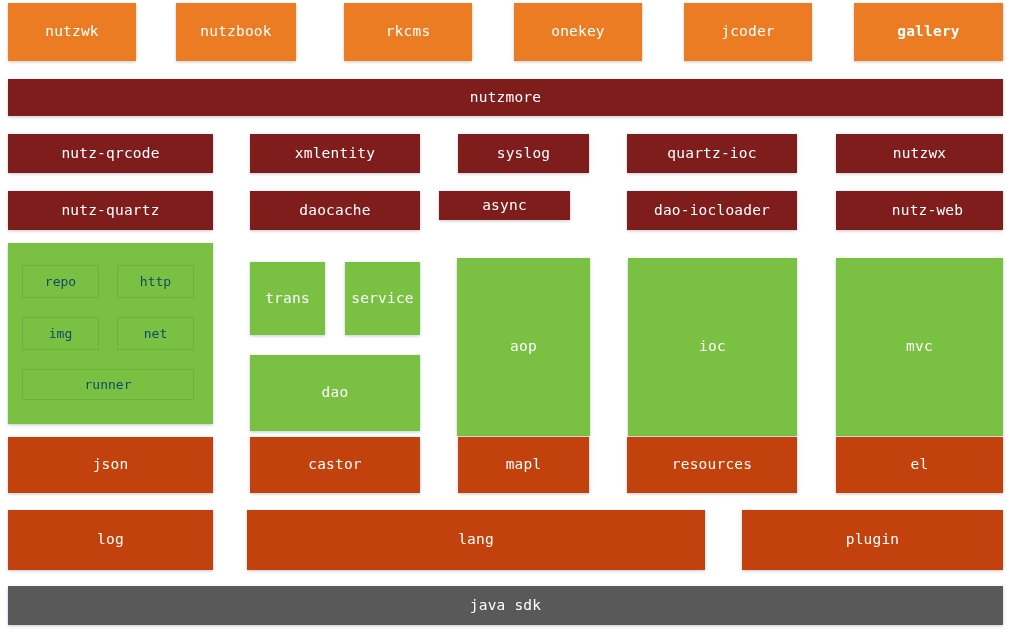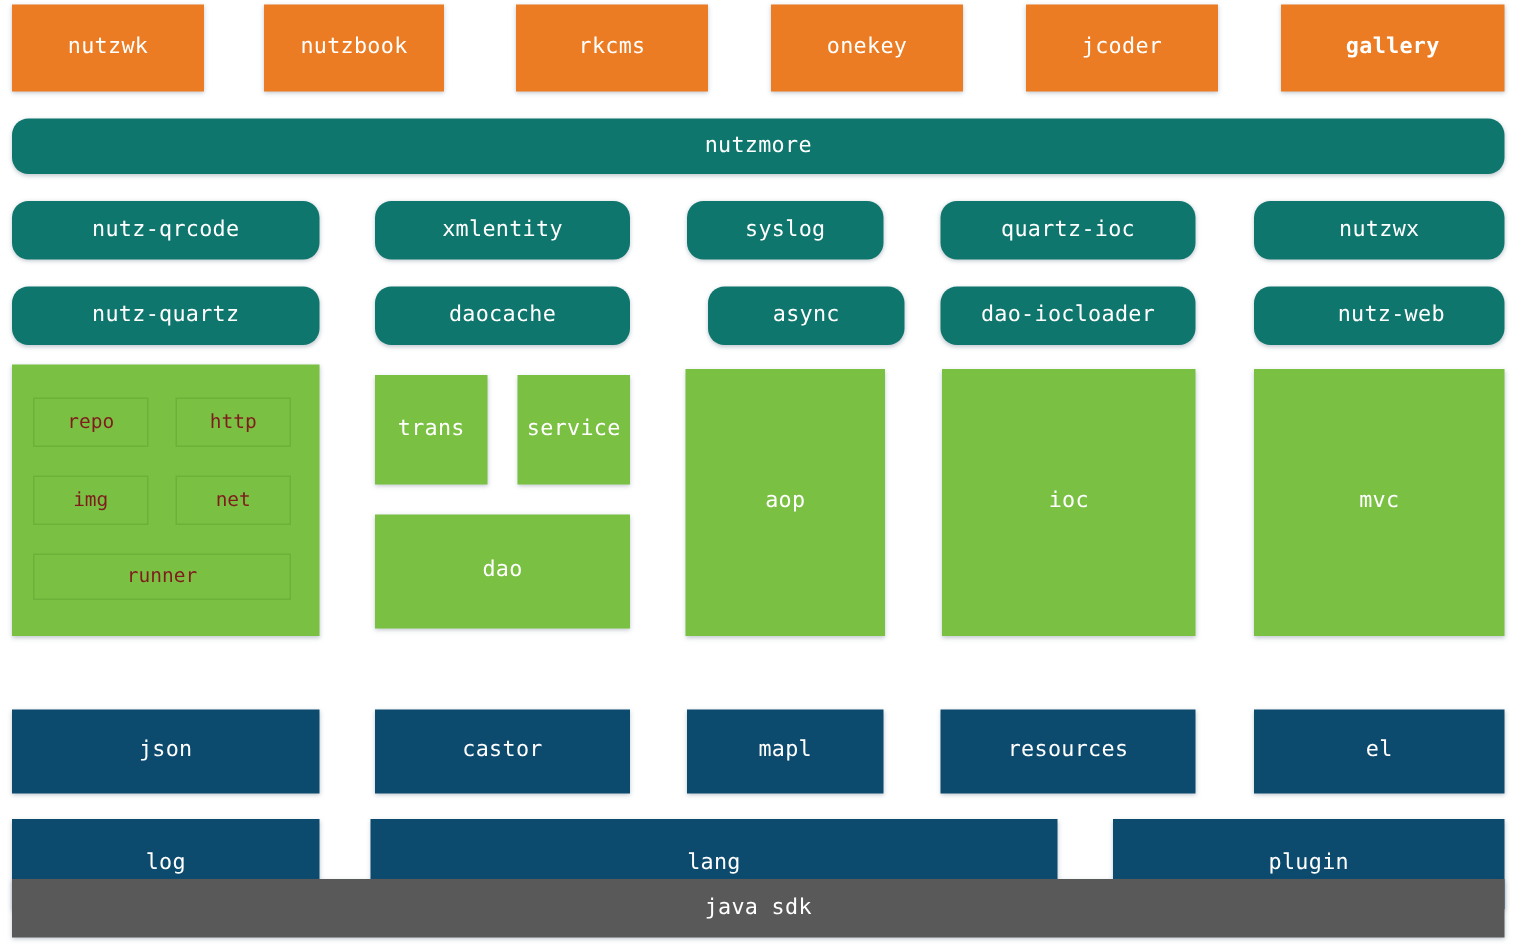--- a/index.html
+++ b/index.html
@@ -27,32 +27,32 @@
     color: #ffffff;
     font-size: 14.5px;
     letter-spacing: 0.2px;
     box-sizing: border-box;
     box-shadow: 0 1px 3px rgba(80, 100, 120, 0.35);
     text-align: center;
     line-height: 1.1;
     white-space: nowrap;
   }
   .c-orange  { background: #ec7c23; }
-  .c-blue    { background: #0f766e; border-radius: 11px; }
-  .c-green   { background: #7ac143; }
-  .c-gold    { background: #0c4a6e; margin-top: 36px; }
+  .c-blue    { background: #7f1d1d; }
+  .c-green   { background: #7ac143; margin-top: 12px; }
+  .c-gold    { background: #c2410c; }
   .c-gray    { background: #595959; }
 
   
   .inner {
     position: absolute;
     display: flex;
     align-items: center;
     justify-content: center;
-    color: #7f1d1d;
+    color: #0c4a6e;
     font-size: 13px;
     box-sizing: border-box;
     background: #7ac143;
     border: 1px solid #6cb139;
     box-shadow: none;
     white-space: nowrap;
   }
   .group {
     position: absolute;
     background: #7ac143;
@@ -75,21 +75,21 @@
   <div class="box c-blue" style="left:8px; top:79px; width:995px; height:37px;">nutzmore</div>
 
   <div class="box c-blue" style="left:8px;   top:134px; width:205px; height:39px;">nutz-qrcode</div>
   <div class="box c-blue" style="left:250px; top:134px; width:170px; height:39px;">xmlentity</div>
   <div class="box c-blue" style="left:458px; top:134px; width:131px; height:39px;">syslog</div>
   <div class="box c-blue" style="left:627px; top:134px; width:170px; height:39px;">quartz-ioc</div>
   <div class="box c-blue" style="left:836px; top:134px; width:167px; height:39px;">nutzwx</div>
 
   <div class="box c-blue" style="left:8px;   top:191px; width:205px; height:39px;">nutz-quartz</div>
   <div class="box c-blue" style="left:250px; top:191px; width:170px; height:39px;">daocache</div>
-  <div class="box c-blue" style="left:472px; top:191px; width:131px; height:39px;">async</div>
+  <div class="box c-blue" style="left:439px; top:191px; width:131px; height:29px;">async</div>
   <div class="box c-blue" style="left:627px; top:191px; width:170px; height:39px;">dao-iocloader</div>
   <div class="box c-blue" style="left:836px; top:191px; width:167px; height:39px;padding-left:16px;">nutz-web</div>
 
   <div class="group" style="left:8px; top:243px; width:205px; height:181px;"></div>
   <div class="inner" style="left:22px;  top:265px; width:77px; height:33px;">repo</div>
   <div class="inner" style="left:117px; top:265px; width:77px; height:33px;">http</div>
   <div class="inner" style="left:22px;  top:317px; width:77px; height:33px;">img</div>
   <div class="inner" style="left:117px; top:317px; width:77px; height:33px;">net</div>
   <div class="inner" style="left:22px;  top:369px; width:172px; height:31px;">runner</div>
 

